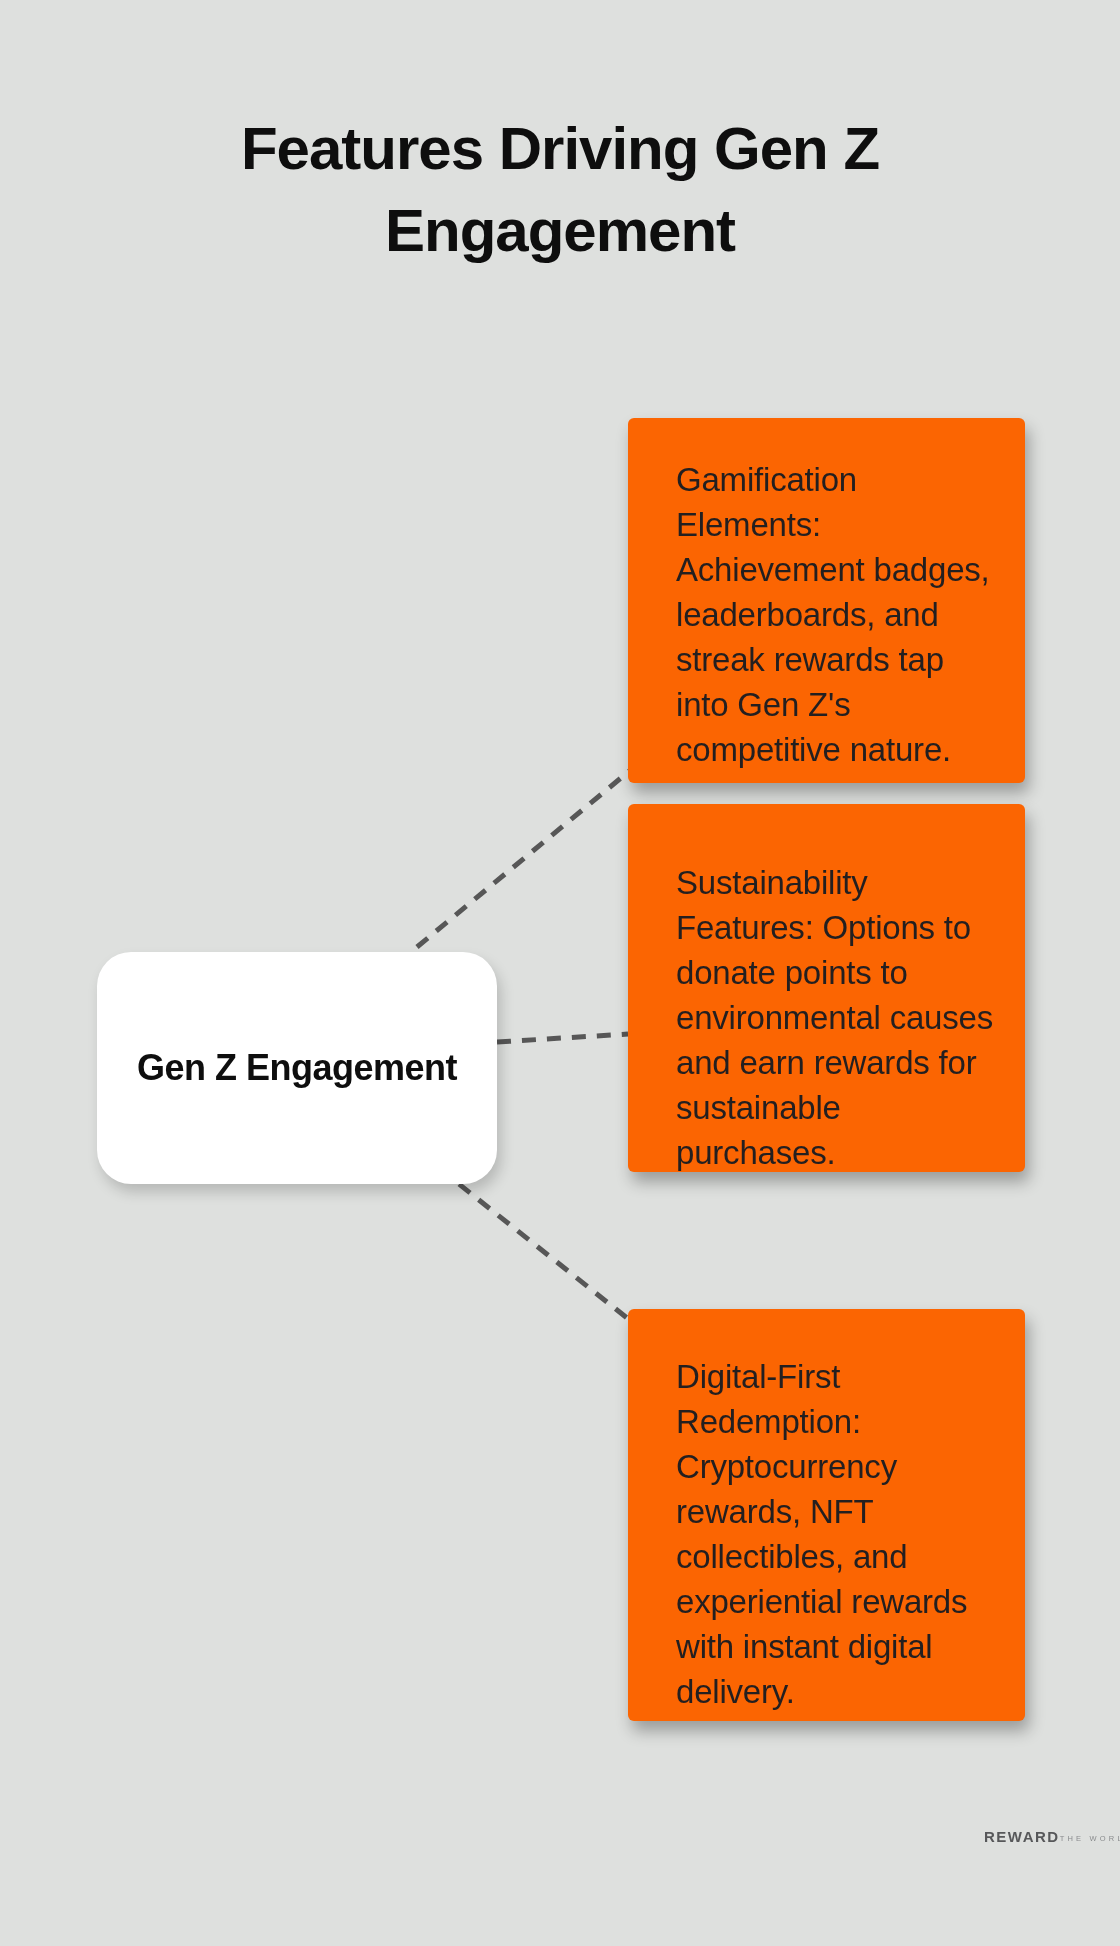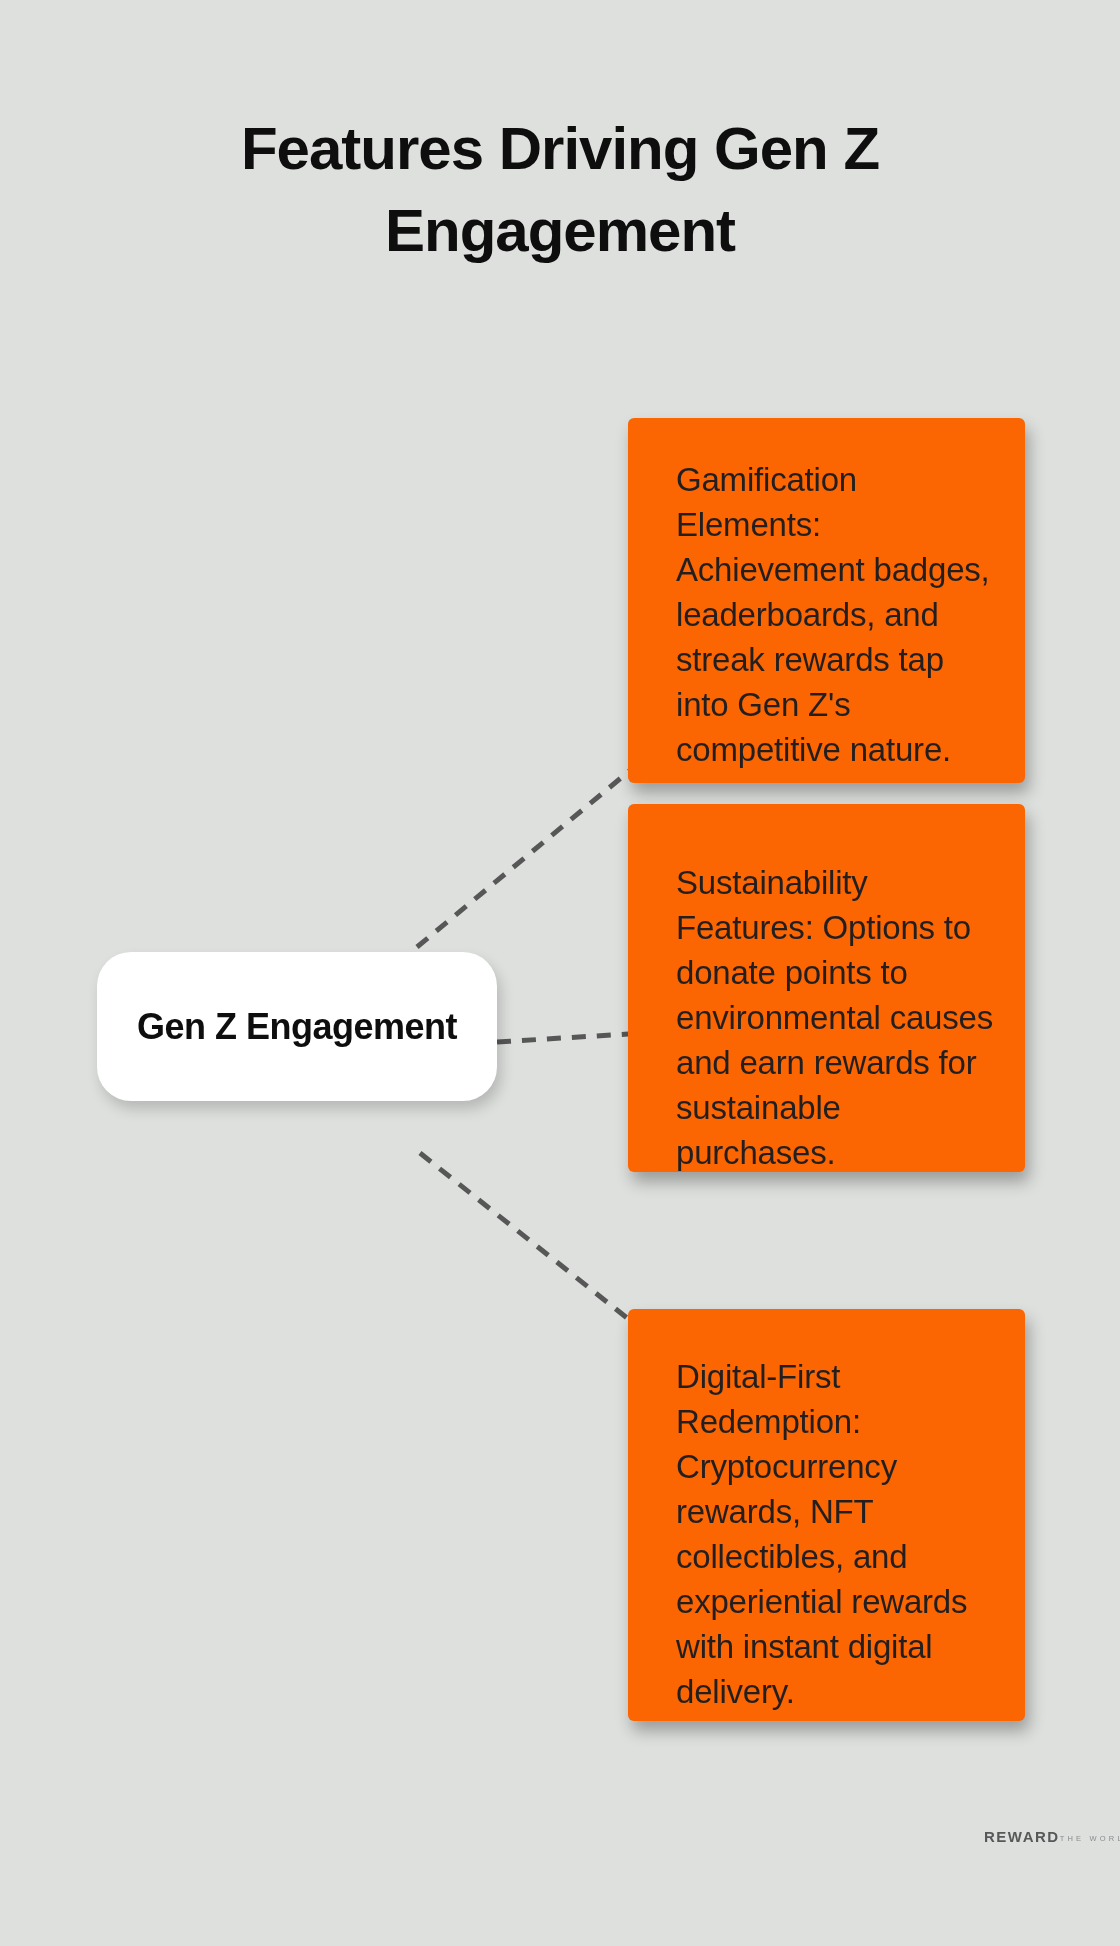--- a/index.html
+++ b/index.html
@@ -39,21 +39,21 @@
   }
   .connectors line{
     stroke:var(--connector);
     stroke-width:5;
     stroke-dasharray:14 11;
     fill:none;
   }
   .center-node{
     position:absolute;
     left:97px;top:952px;
-    width:400px;height:149px;
+    width:400px;height:232px;
     background:var(--node-bg);
     border-radius:34px;
     box-shadow:4px 8px 14px rgba(0,0,0,0.18);
     display:flex;align-items:center;justify-content:center;
   }
   .center-node .label{
     font-size:36px;
     font-weight:bold;
     color:var(--node-text);
     letter-spacing:-0.5px;

